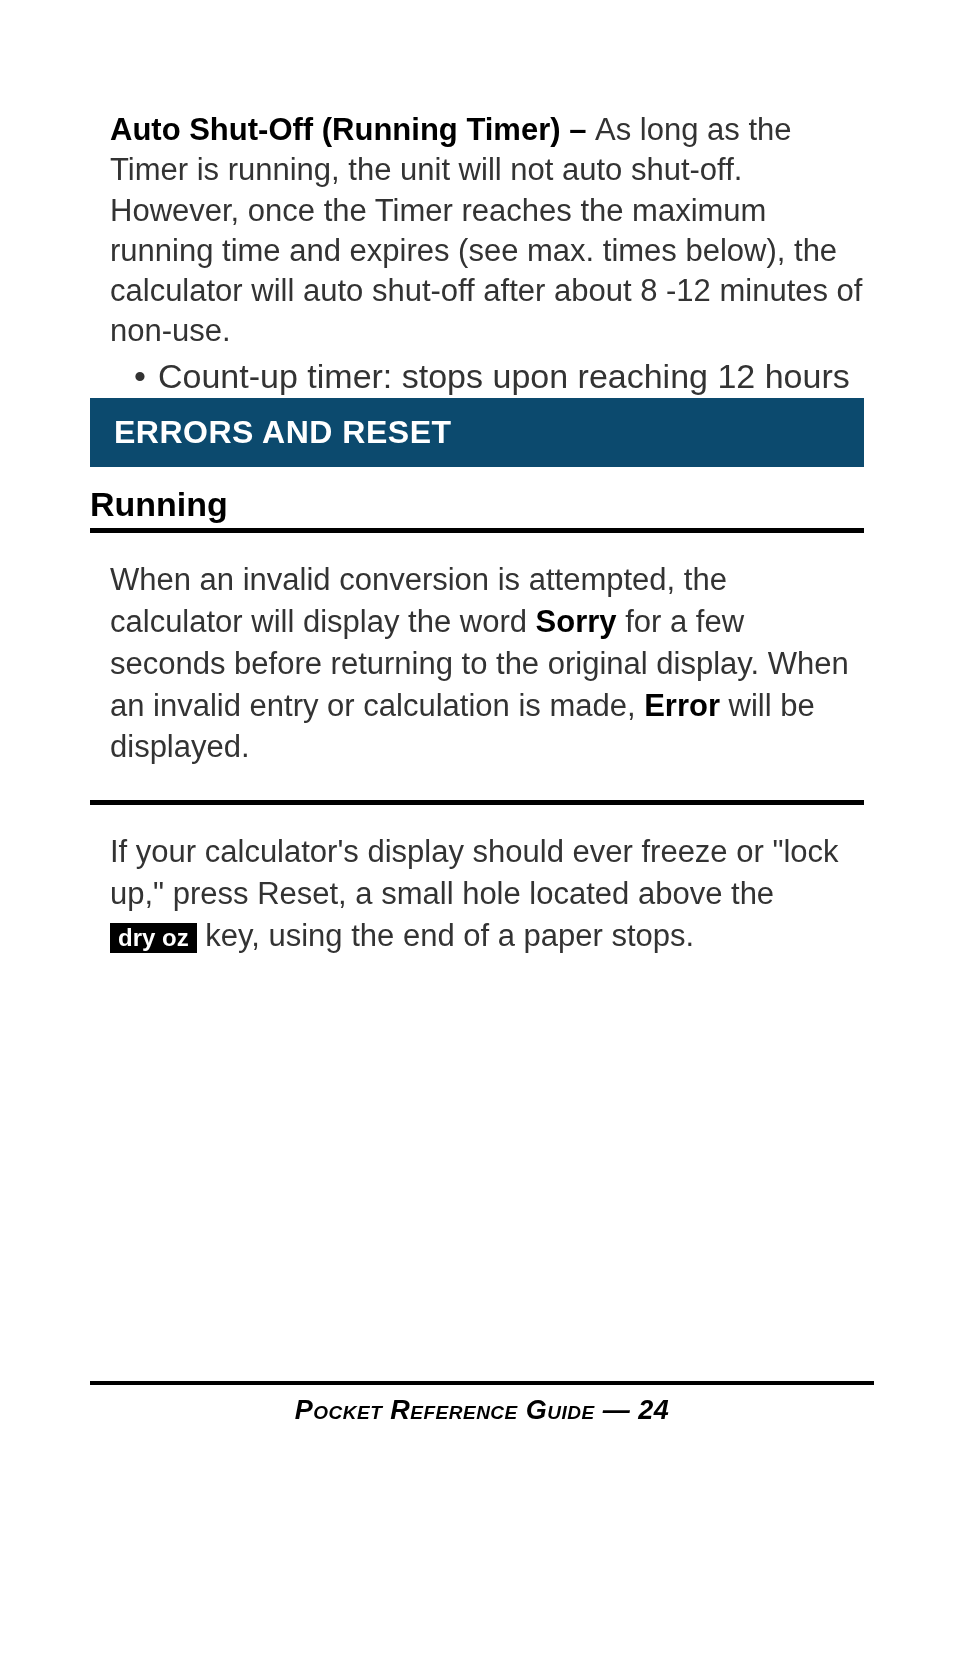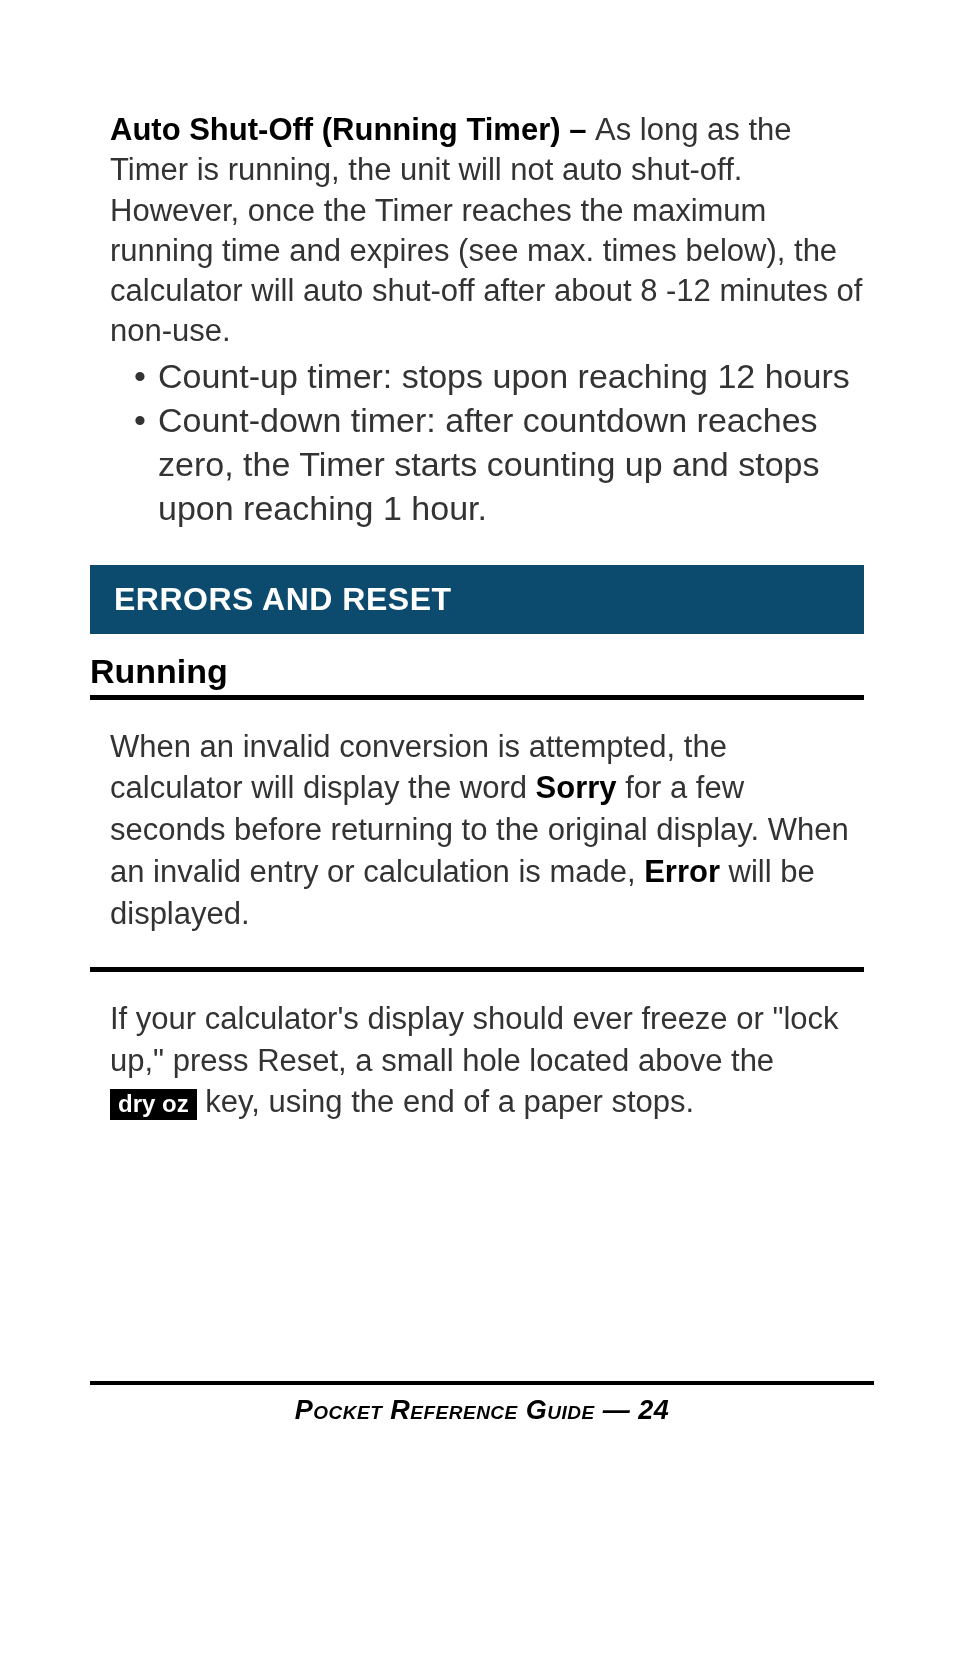--- a/index.html
+++ b/index.html
@@ -14,21 +14,20 @@
       background: #fff;
       position: relative;
     }
     .page {
       padding: 110px 90px 0 90px;
     }
     .auto-shutoff {
       font-size: 31px;
       line-height: 1.3;
       color: #333;
-      margin-bottom: 34px;
       padding-left: 20px;
     }
     .auto-shutoff-title {
       font-weight: bold;
       color: #000;
     }
     .bullet-list {
       margin-top: 2px;
       padding-left: 24px;
     }
@@ -112,21 +111,20 @@
   </style>
 </head>
 <body>
 
 <div class="page">
 
   <div class="auto-shutoff">
     <span class="auto-shutoff-title">Auto Shut-Off (Running Timer) – </span><span class="indent-text"><span>As long as the Timer is running, the unit will not auto shut-off. However, once the Timer reaches the maximum running time and expires (see max. times below), the calculator will auto shut-off after about 8 -12 minutes of non-use.</span></span>
     <div class="bullet-list">
       <div class="bullet-item"><span>Count-up timer:  stops upon reaching 12 hours</span></div>
-      <div class="bullet-item"><span>Count-down timer: after countdown reaches zero, the Timer starts counting up and stops upon reaching 1 hour.</span></div>
     </div>
   </div>
 
   <div class="section-bar">ERRORS AND RESET</div>
 
   <div class="subsection-header">Running</div>
   <hr class="thick-rule">
 
   <div class="body-text">
     <span>When an invalid conversion is attempted, the calculator will display the word </span><span class="bold-inline">Sorry</span><span> for a few seconds before returning to the original display. When an invalid entry or calculation is made, </span><span class="bold-inline">Error</span><span> will be displayed.</span>

